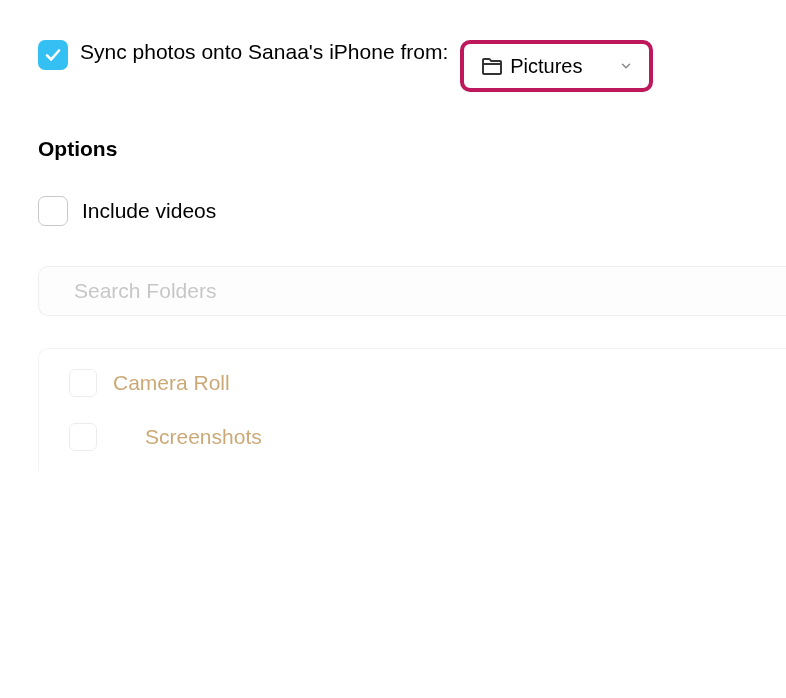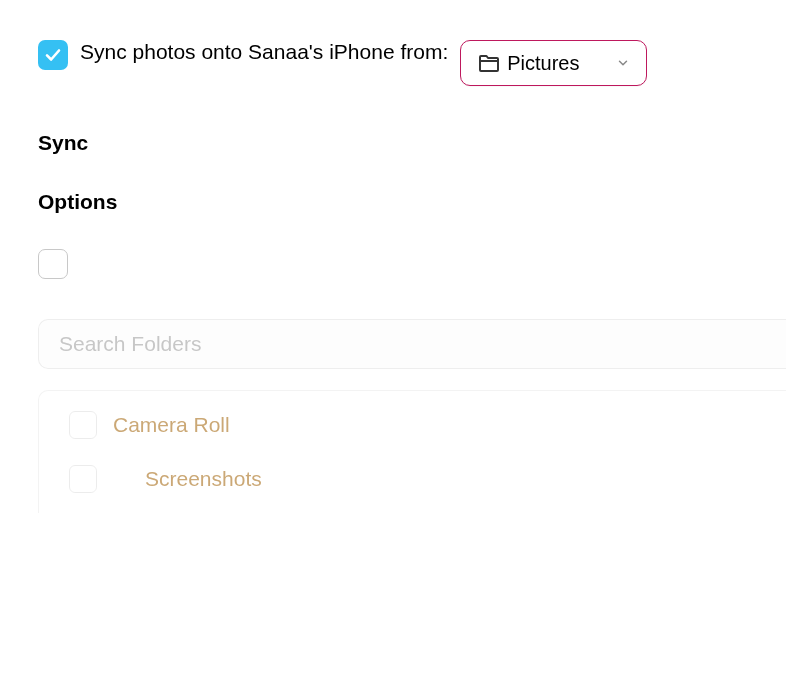--- a/index.html
+++ b/index.html
@@ -65,21 +65,21 @@
 
     .header-text {
       font-size: 21px;
       color: #000;
     }
 
     .select-button {
       display: flex;
       align-items: center;
       gap: 6px;
-      border: 1px solid #be185d;
+      border: 4px solid #be185d;
       border-radius: 10px;
       padding: 10px 16px;
       cursor: pointer;
       box-shadow: 0 1px 1px rgba(0,0,0,0.03);
       background: #fff;
     }
 
     .select-button .label {
       font-size: 20px;
       margin-right: 30px;
@@ -143,22 +143,22 @@
 
     .option-label {
       font-size: 21px;
     }
 
     .search-row {
       border: 1px solid #e1e1e1;
       border-right: none;
       border-top-left-radius: 10px;
       border-bottom-left-radius: 10px;
-      padding: 12px 20px;
-      margin-bottom: 21px;
+      padding: 12px 35px;
+      margin-bottom: 32px;
       background: #fdfdfd;
       opacity: 0.55;
     }
 
     .search-input {
       border: none;
       outline: none;
       font-size: 21px;
       width: 100%;
       color: #9a9a9a;
@@ -215,27 +215,27 @@
         <path d="M3 7 L3 19 A1 1 0 0 0 4 20 L20 20 A1 1 0 0 0 21 19 L21 8 A1 1 0 0 0 20 7 L11 7 L9.5 5 L4 5 A1 1 0 0 0 3 6 Z"></path>
         <line x1="3" y1="10" x2="21" y2="10"></line>
       </svg>
       <span class="label">Pictures</span>
       <svg width="14" height="14" viewBox="0 0 24 24" fill="none" stroke="#888" stroke-width="2.5" stroke-linecap="round" stroke-linejoin="round">
         <polyline points="6 9 12 15 18 9"></polyline>
       </svg>
     </div>
   </div>
 
-  <div class="section-heading">Sync</div>
 
 
   <div class="options-section">
     <div class="section-heading">Options</div>
     <div class="checkbox-row">
       <div class="checkbox-unchecked"></div>
+      <span class="option-label">Include videos</span>
     </div>
   </div>
 
   <div class="search-row">
     <input class="search-input" type="text" placeholder="Search Folders" style="">
   </div>
 
   <div class="folder-list">
     <div class="folder-row">
       <div class="checkbox-small"></div>

